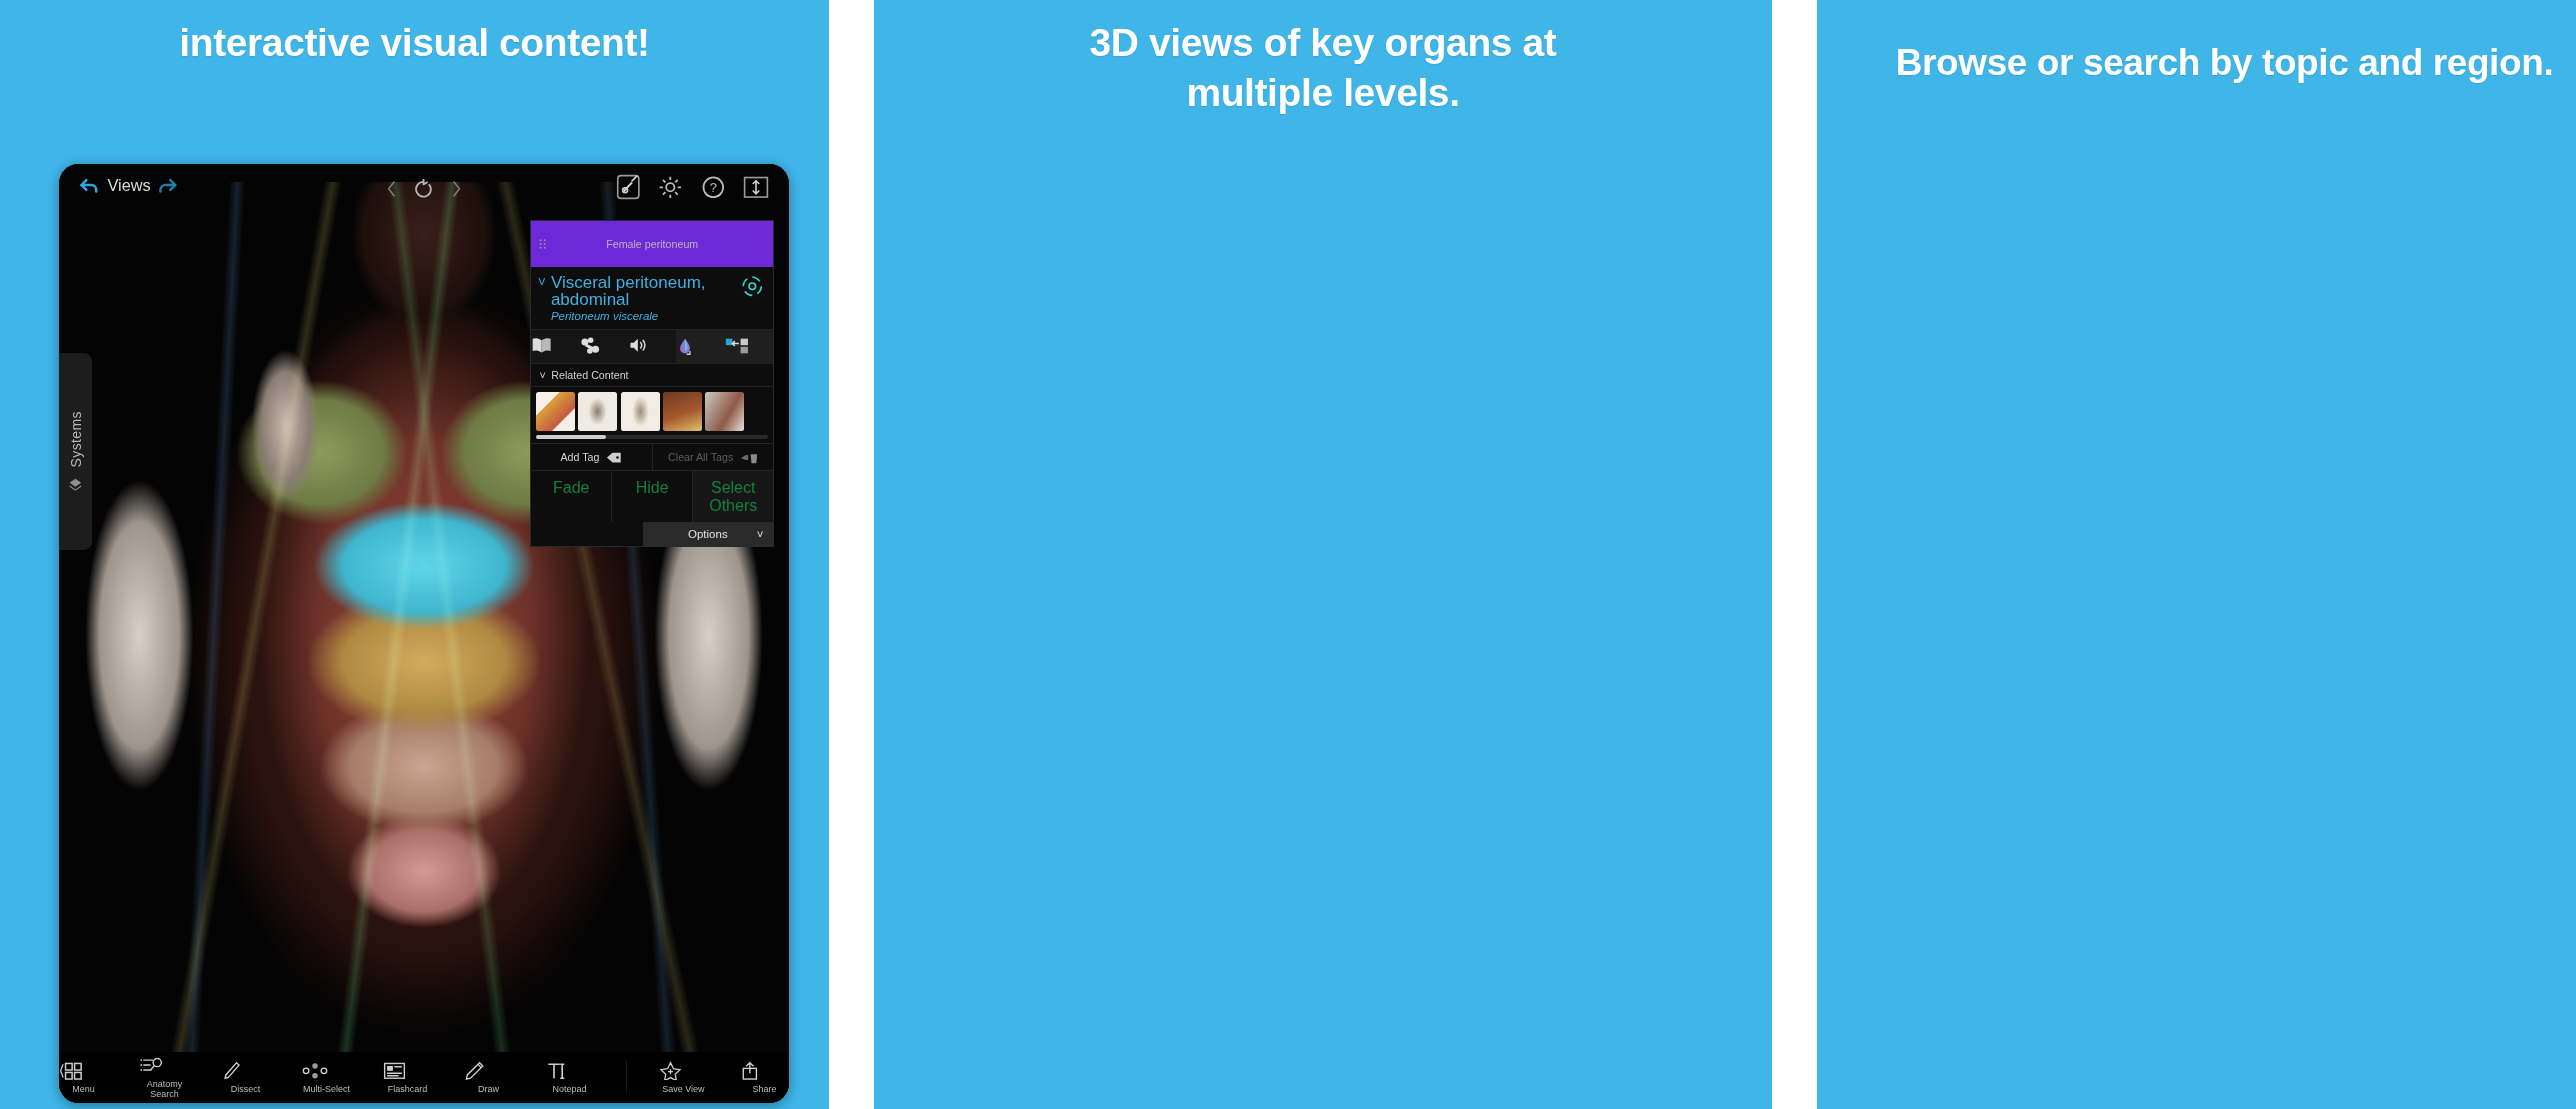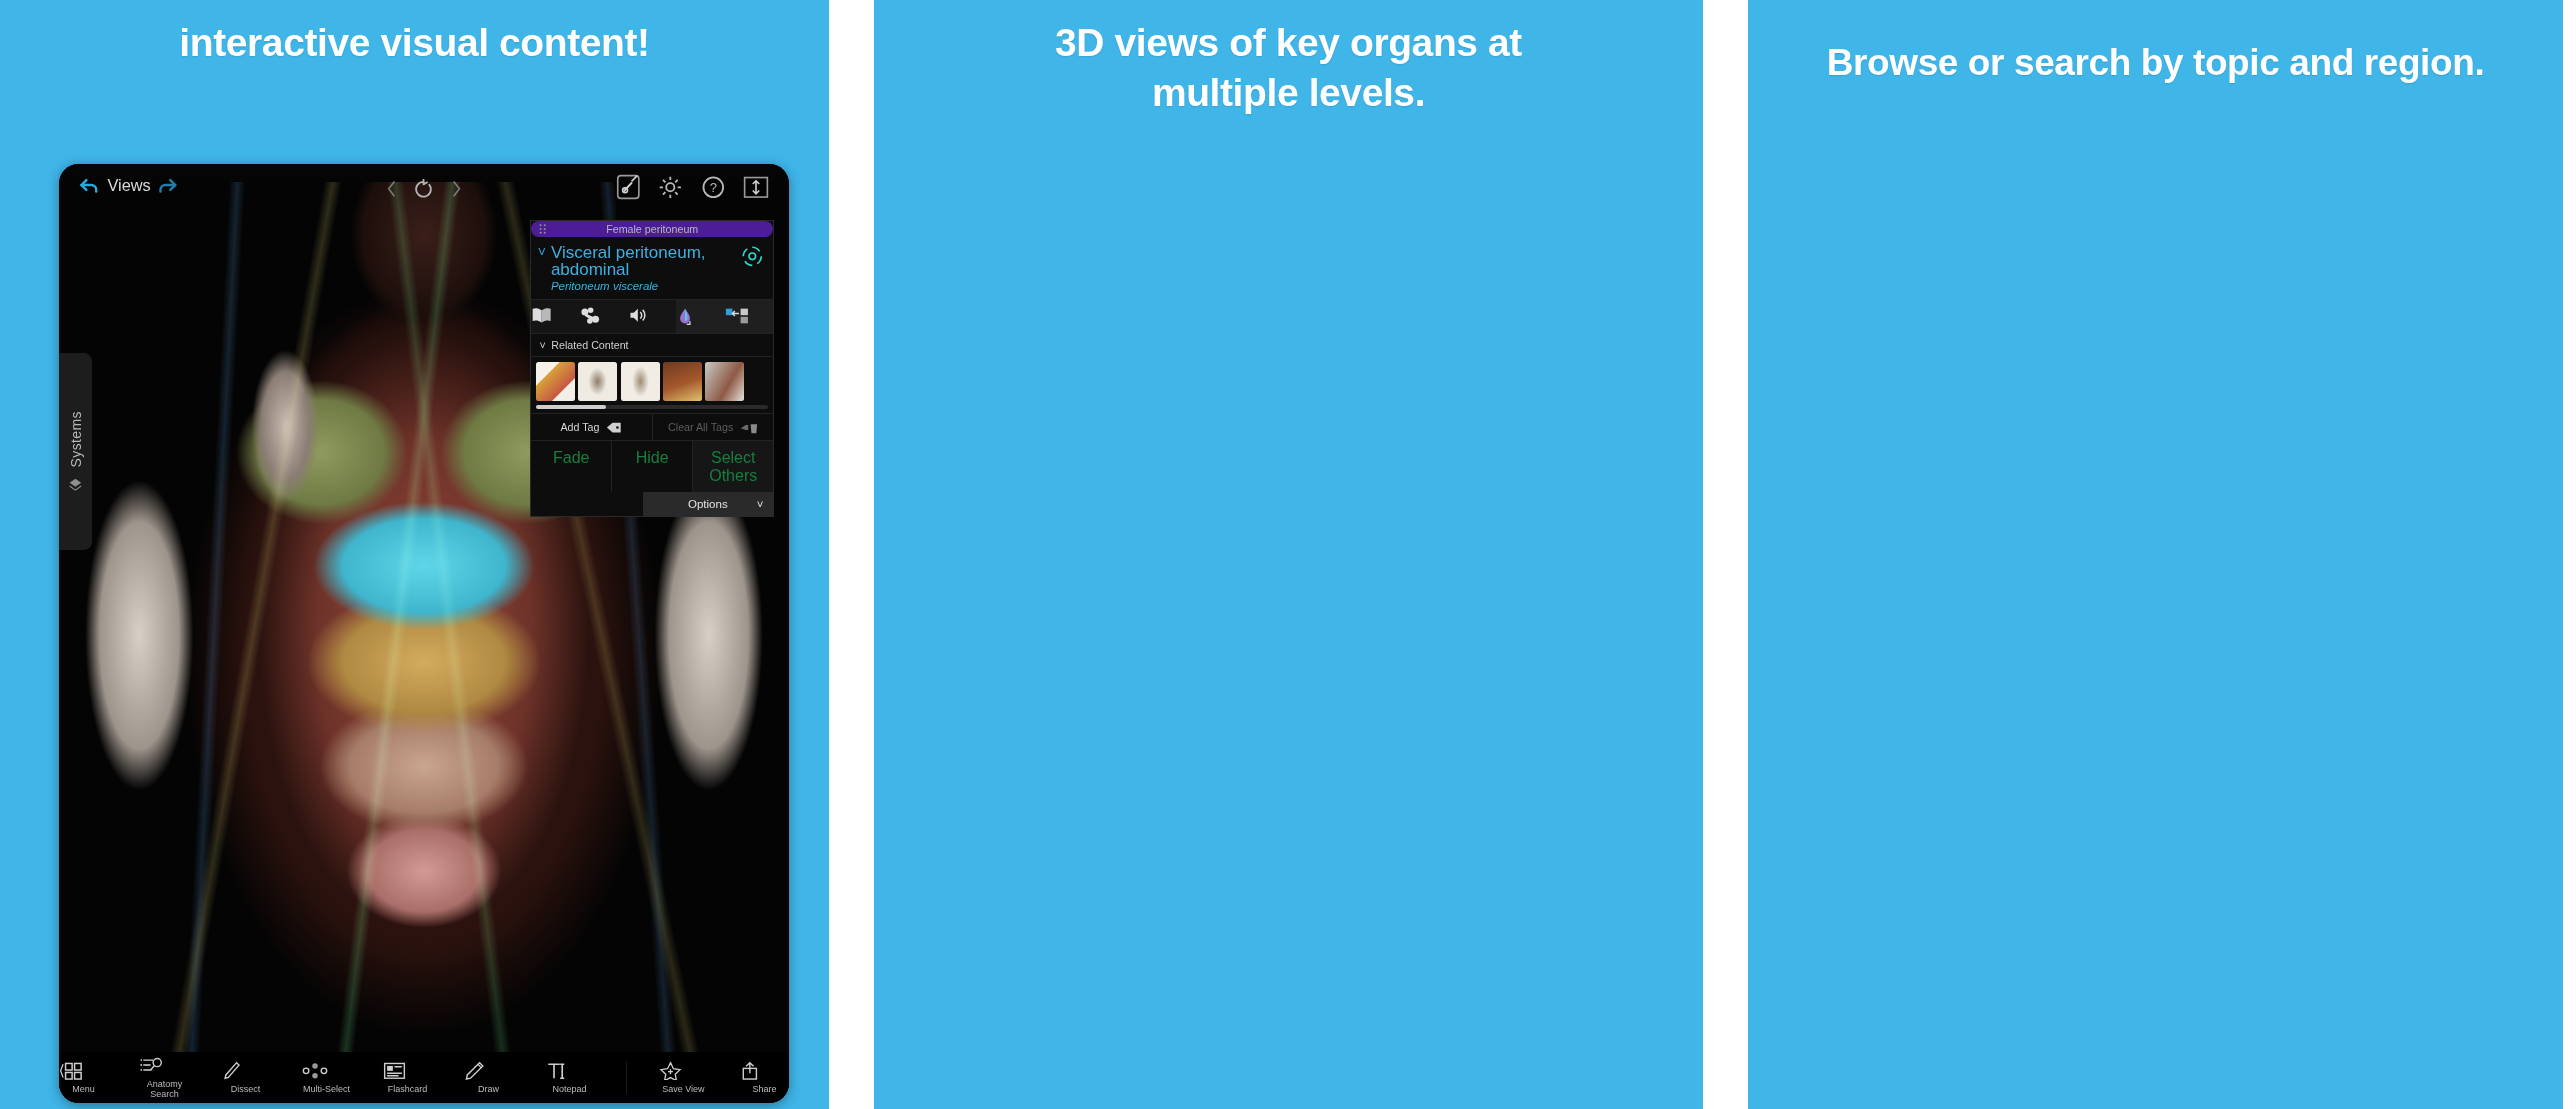--- a/index.html
+++ b/index.html
@@ -5,21 +5,21 @@
   * { box-sizing: border-box; margin:0; padding:0; }
   html,body { width:2576px; height:1110px; background:#ffffff; overflow:hidden; }
   body { font-family:"Liberation Sans", sans-serif; }
 
   .stage { position:relative; width:2576px; height:1110px; background:#ffffff; display:flex; }
 
   
   .panel { position:relative; height:1110px; background:#3fb5e8; overflow:hidden; flex:0 0 auto; }
   .p1 { width:829px; }
   .gutter { flex:0 0 auto; width:45px; height:1110px; background:#ffffff; }
-  .p2 { width:829px;padding-left:40px; }
+  .p2 { width:898px;padding-left:40px; }
   .p3 { width:815px;padding-left:12px; }
 
   .headline {
     position:absolute; left:0; right:0; top:18px;
     text-align:center; color:#ffffff;
     font-weight:bold; font-size:39px; line-height:1.28;
     letter-spacing:-0.4px; font-family:"Liberation Sans", sans-serif;
     text-shadow:0 0.8px 1.6px rgba(0,0,0,.10);
   }
   .headline.single { top:39px; font-size:37px; }
@@ -87,22 +87,22 @@
   }
 
   
   .infopanel{
     position:absolute; background:#0d0d0d;
     border:0.8px solid #2a2a2a; overflow:hidden;
     font-family:"Liberation Sans", sans-serif;
   }
   .ip1{ right:14.8px; top:56px; width:244px; }
   .ip-title{
-    background:#4c1d95; color:#b8b8b8; font-size:10.7px;
-    padding:2px 0; text-align:center; position:relative;border-radius:9px;
+    background:#6d28d9; color:#b8b8b8; font-size:10.7px;
+    padding:17px 0; text-align:center; position:relative;
   }
   .ip-grip{ position:absolute; left:7.4px; top:50%; transform:translateY(-50%); }
   .ip-name{ padding:6.6px 8.2px 7.4px 6.6px; display:flex; align-items:flex-start; gap:4.9px; }
   .ip-chev{ color:#2f9fd4; font-size:14px; line-height:1; margin-top:1.6px; }
   .ip-en{ color:#3fb0e0; font-size:17px; line-height:1.05; font-weight:400; }
   .ip-la{ color:#3fb0e0; font-size:11.5px; font-style:italic; margin-top:0.8px; }
   .ip-target{ margin-left:auto; flex:0 0 auto; }
   .ip-icons{ display:flex; border-top:0.8px solid #232323; border-bottom:0.8px solid #232323; background:#151515; }
   .ip-icons .cell{ flex:1; text-align:center; padding:6.6px 0; }
   .ip-icons .cell.alt{ background:#1f1f1f; }

